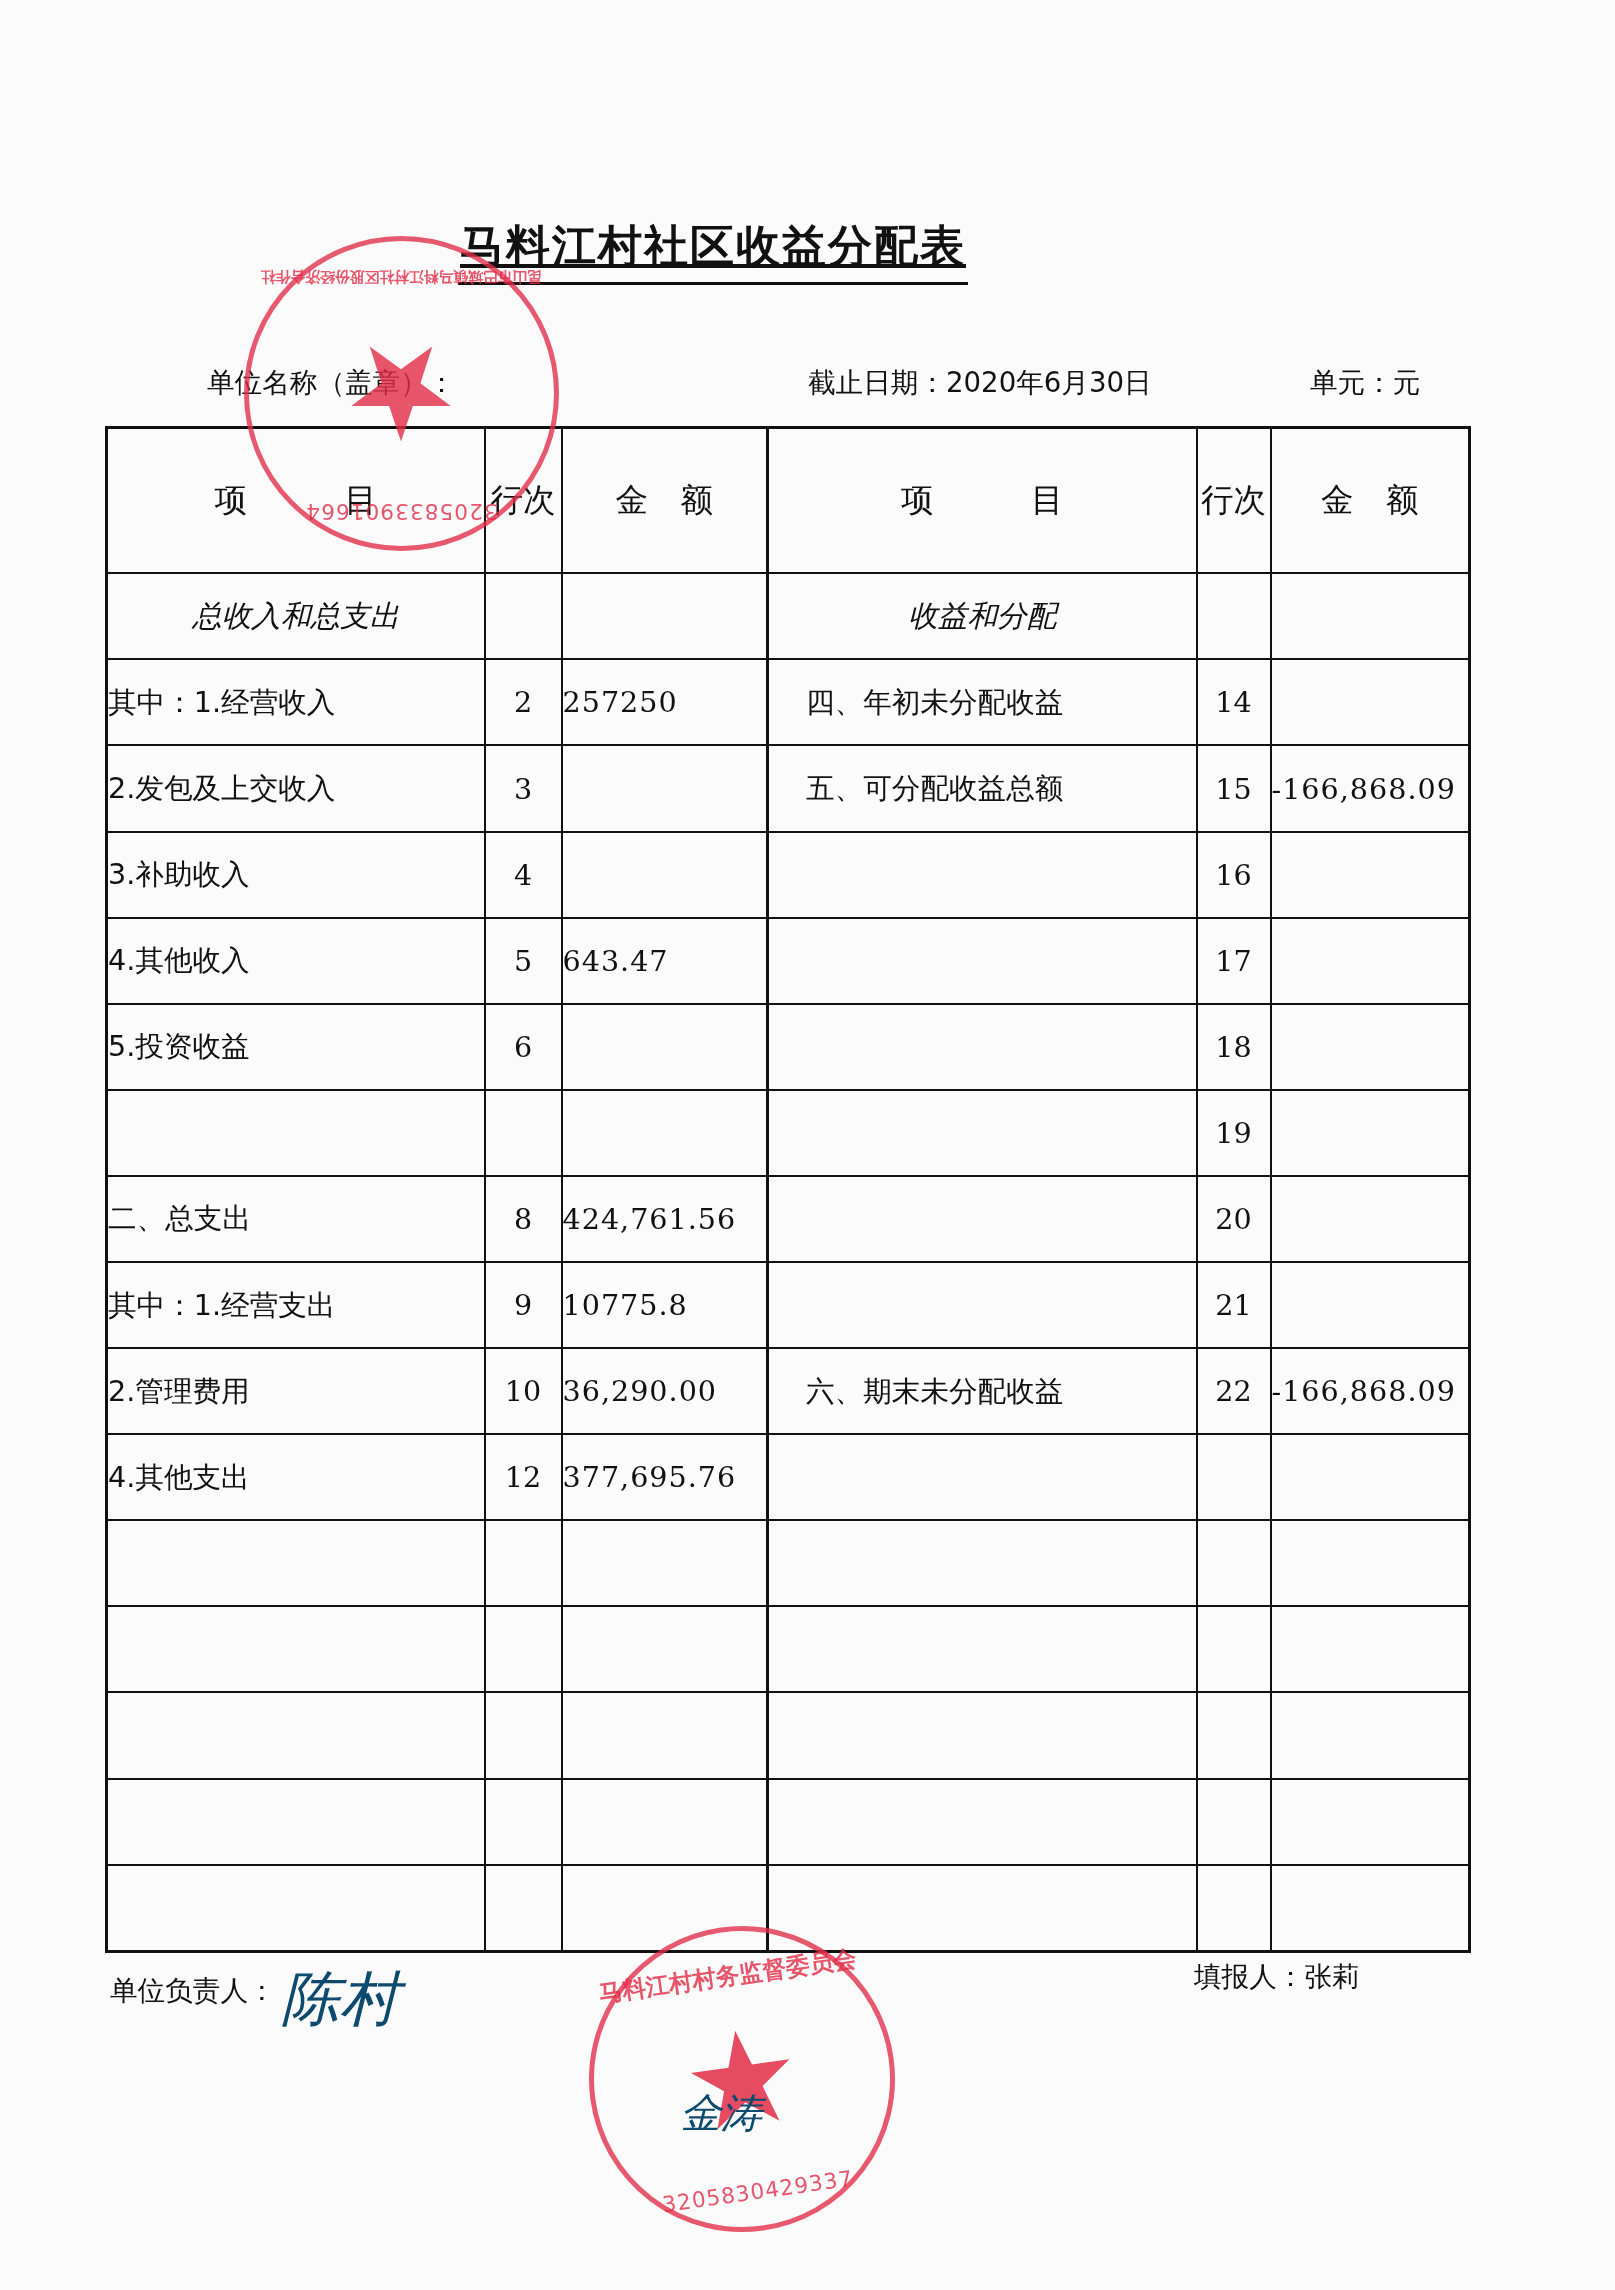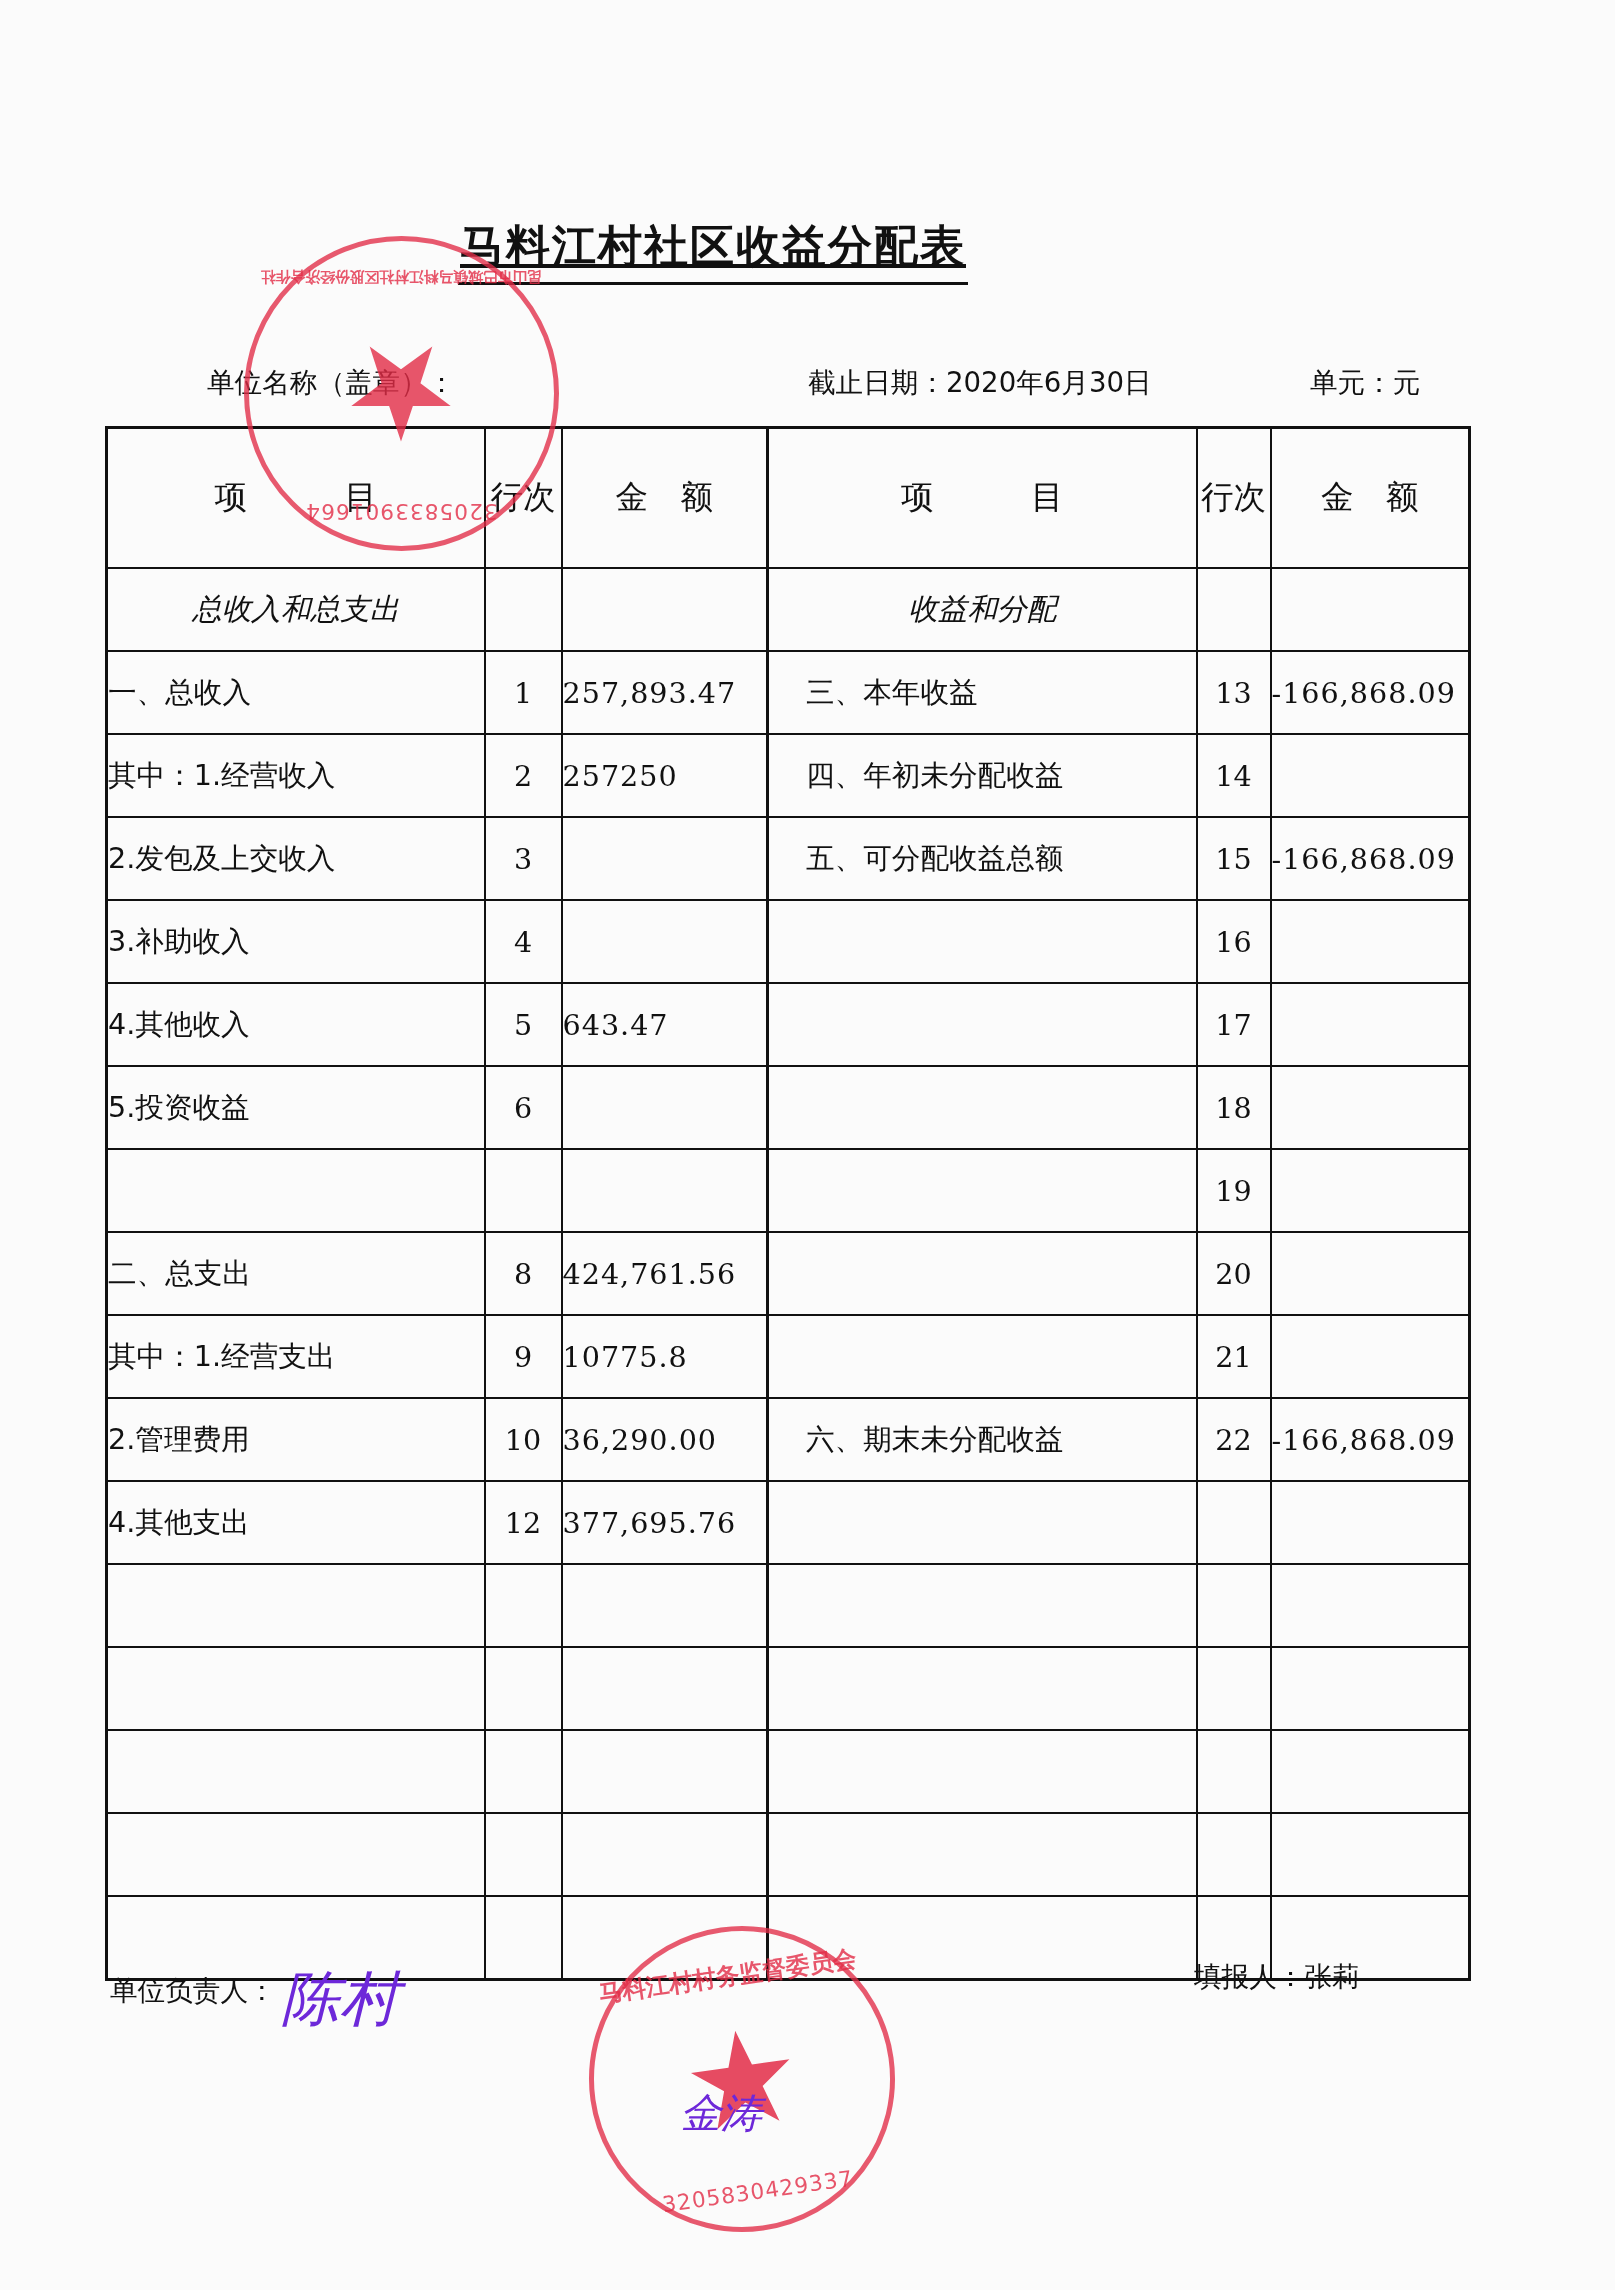--- a/index.html
+++ b/index.html
@@ -31,21 +31,21 @@
          color:rgba(226,44,70,0.8);}
   .stamp-top{left:244px;top:236px;width:305px;height:305px;transform:rotate(180deg);}
   .stamp-bot{left:589px;top:1926px;width:296px;height:296px;transform:rotate(-8deg);}
   .stamp .star{position:absolute;left:50%;top:50%;width:108px;height:108px;transform:translate(-50%,-50%);}
   .stamp .code{position:absolute;left:0;right:0;text-align:center;font-size:21.7px;letter-spacing:1px;}
   .stamp-top .code{top:21.7px;}
   .stamp-bot .code{bottom:21.7px;}
   .stamp .ring{position:absolute;left:0;right:0;text-align:center;font-size:25.6px;font-weight:bold;}
   .stamp-top .ring{bottom:25.6px;}
   .stamp-bot .ring{top:27.6px;}
-  .sig{position:absolute;font-family:"DejaVu Serif",serif;font-style:italic;color:#6d28d9;}
+  .sig{position:absolute;font-family:"DejaVu Serif",serif;font-style:italic;color:#0c4a6e;}
   .sig-head{left:281px;top:1960px;font-size:59px;}
   .sig-stamp{left:680px;top:2086px;font-size:41px;}
 </style>
 </head>
 <body>
 
 <div class="title">马料江村社区收益分配表</div>
 
 <div class="meta meta-unit">单位名称（盖章）：</div>
 <div class="meta meta-date">截止日期：2020年6月30日</div>
@@ -73,28 +73,20 @@
     <td class="c-item sectitle">总收入和总支出</td>
     <td></td>
     <td class="mid"></td>
     <td class="c-item sectitle">收益和分配</td>
     <td></td>
     <td></td>
   </tr>
   </tbody>
     <tbody id="rows">
       <tr>
-        <td class="c-item">一、总收入</td>
-        <td class="c-line">1</td>
-        <td class="c-amt mid">257,893.47</td>
-        <td class="c-item r">三、本年收益</td>
-        <td class="c-line">13</td>
-        <td class="c-amt">-166,868.09</td>
-      </tr>
-      <tr>
         <td class="c-item">其中：1.经营收入</td>
         <td class="c-line">2</td>
         <td class="c-amt mid">257250</td>
         <td class="c-item r">四、年初未分配收益</td>
         <td class="c-line">14</td>
         <td class="c-amt"></td>
       </tr>
       <tr>
         <td class="c-item indent">2.发包及上交收入</td>
         <td class="c-line">3</td>

